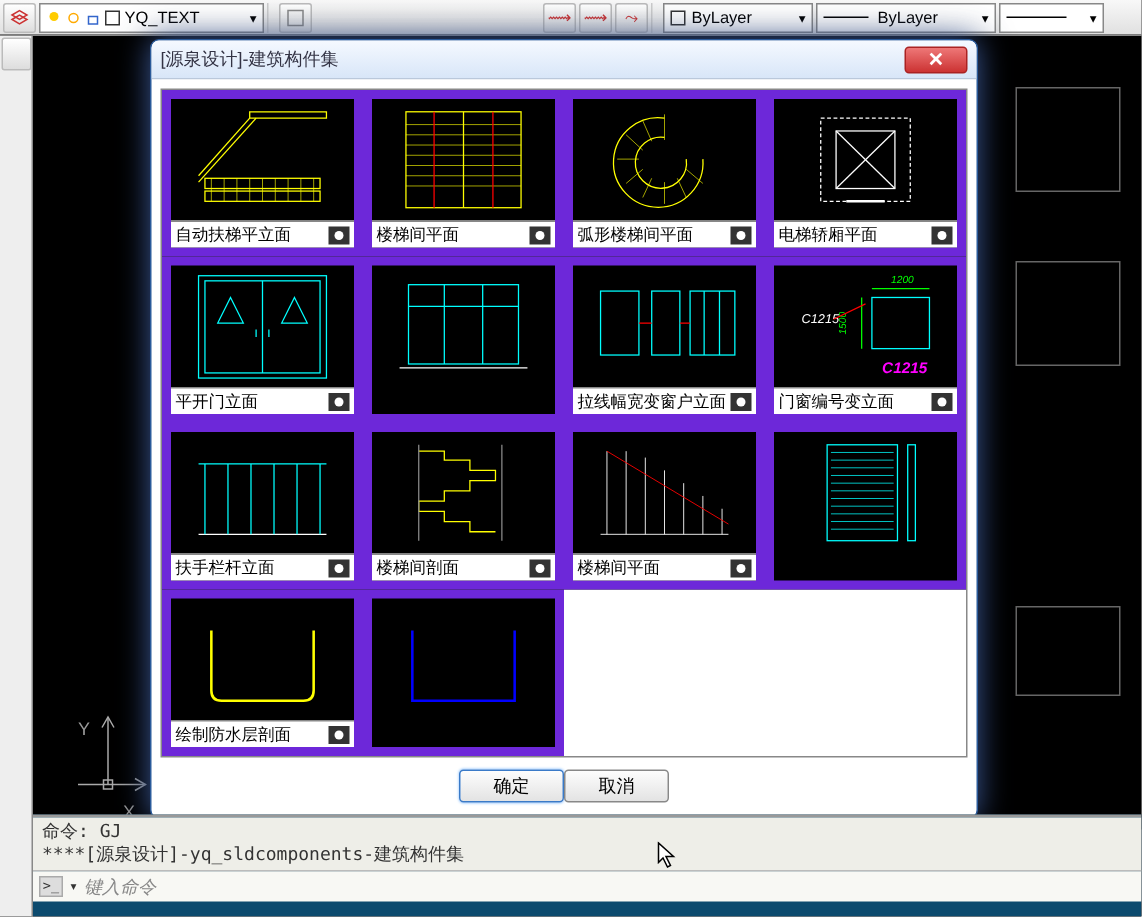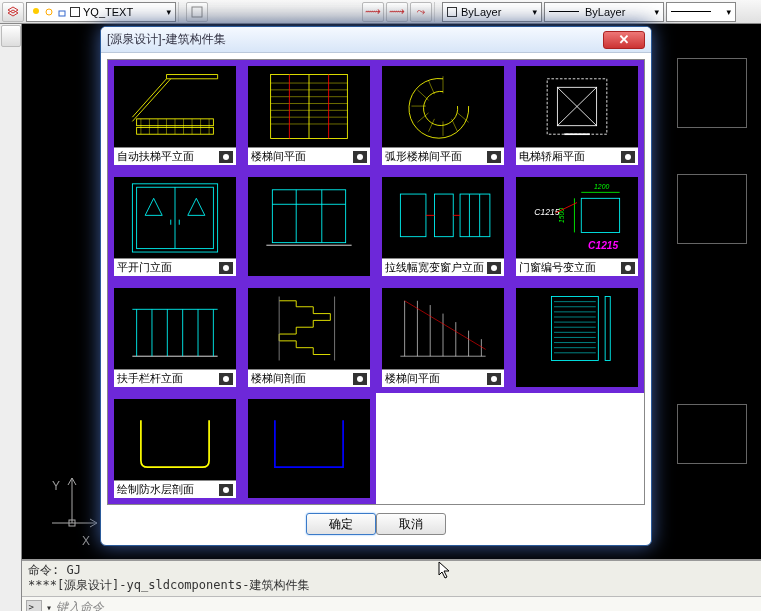--- a/index.html
+++ b/index.html
@@ -37,21 +37,21 @@
 .cell { border: 6px solid #6d28d9; background: #000; position: relative; }
 .cell-canvas { width: 100%; height: 81px; position: relative; overflow: hidden; font-style: italic; }
 .cell-label { height: 18px; background: #fff; color: #000; font-size: 11px; padding: 1px 3px; display: flex; align-items: center; border-top: 1px solid #888; justify-content: space-between; }
 .cell-label .tag { width: 14px; height: 12px; background: #333; display: inline-flex; align-items: center; justify-content: center; }
 .cell-label .tag svg { width: 10px; height: 10px; }
 .dlg-buttons { display: flex; justify-content: center; padding: 8px; }
 .dlg-btn { width: 70px; height: 22px; background: linear-gradient(#fdfdfd,#e3e3e3); border: 1px solid #888; border-radius: 3px; cursor: pointer; font-size: 12px; }
 .dlg-btn.primary { border: 1px solid #3a7ac8; box-shadow: 0 0 2px #7ab8ff; }
 
 
-.cmdarea { position: absolute; left: 22px; right: 0; bottom: 0; height: 52px; background: #0c4a6e; border-top: 2px solid #999; font-family: Consolas, monospace; font-size: 12px; color: #333; }
+.cmdarea { position: absolute; left: 22px; right: 0; bottom: 0; height: 68px; background: #0c4a6e; border-top: 2px solid #999; font-family: Consolas, monospace; font-size: 12px; color: #333; }
 .cmd-log { padding: 2px 6px; height: 36px; background: #eeeee8; border-bottom: 1px solid #bbb; }
 .cmd-log div { line-height: 15px; white-space: nowrap; }
 .cmd-input { height: 20px; display: flex; align-items: center; padding: 0 4px; background: #f8f8f4; gap: 4px; }
 .cmd-prompt-icon { width: 16px; height: 14px; background: #ddd; border: 1px solid #aaa; font-size: 9px; display: flex; align-items: center; justify-content: center; }
 .cmd-txt { color: #888; font-style: italic; }
 
 .cursor { position: absolute; left: 438px; bottom: 32px; pointer-events: none; }
 .cursor svg { fill: #fff; stroke: #000; stroke-width: 1; }
 
 

